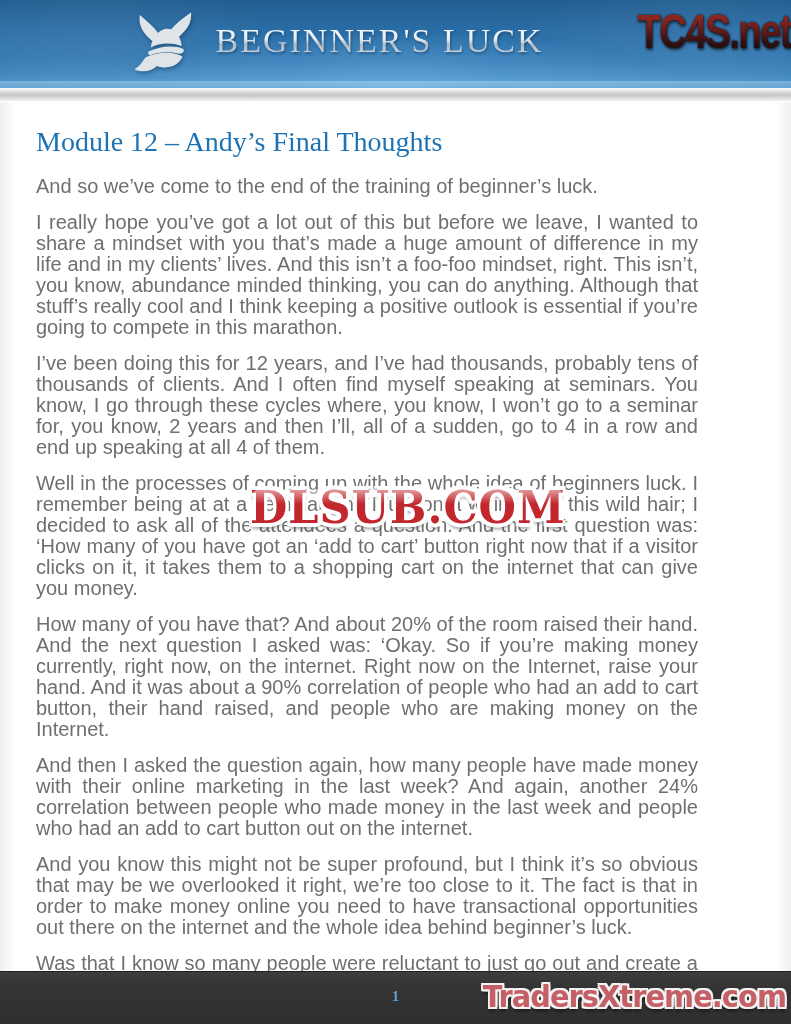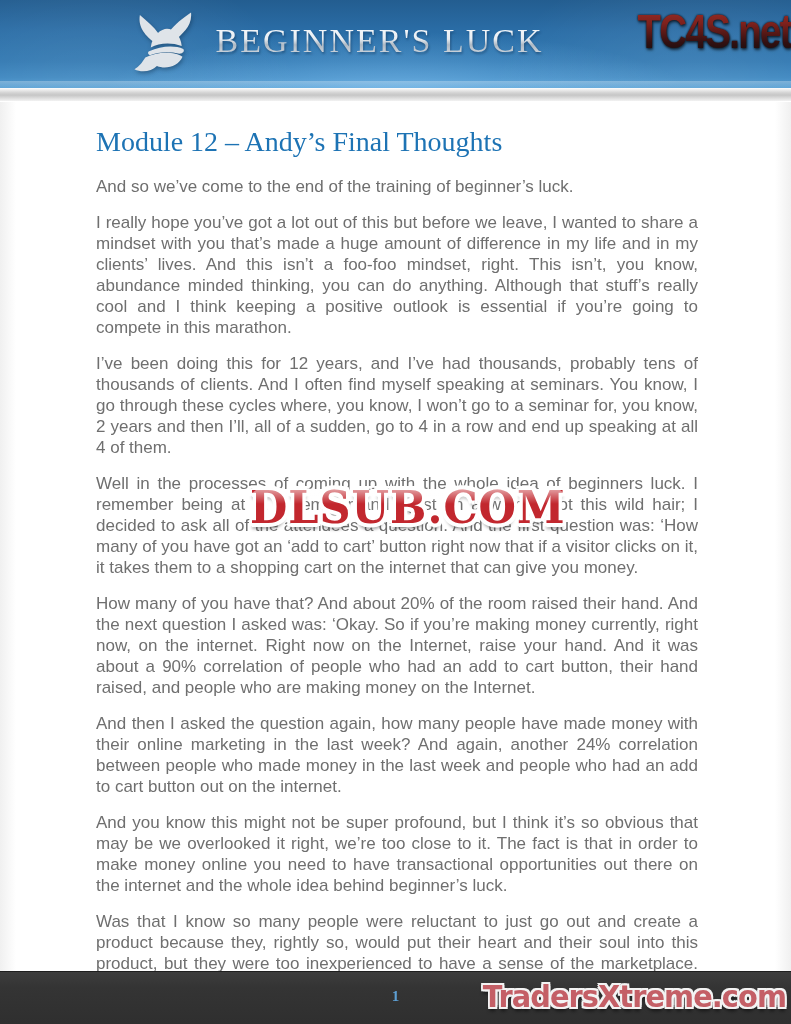--- a/index.html
+++ b/index.html
@@ -54,34 +54,34 @@
   
   .banner-strip{
     height:13px;
     background:linear-gradient(180deg,#fdfdfd 0%, #d2d2d2 38%, #c6c6c6 55%, #f2f2f2 100%);
     border-bottom:1px solid #ffffff;
   }
   
   .content{
     position:relative;
     height:858px;
-    padding:23px 93px 0 96px;
+    padding:23px 93px 0 36px;
     overflow:hidden;
     background:linear-gradient(90deg,#f0f0f0 0px,#ffffff 16px,#ffffff 775px,#f0f0f0 791px);
   }
   h1.doc-title{
     margin:0 0 17px 0;
     font-family:"Liberation Serif", serif;
     font-weight:400;
     font-size:28px;line-height:34px;
     color:#1d73b4;
   }
   .content p{
     margin:0 0 15px 0;
-    font-size:17px;line-height:21px;
+    font-size:20px;line-height:21px;
     color:#6f6f6f;
     text-align:justify;
   }
   .content p:last-child{margin-bottom:0;}
   
   .dlsub{
     position:absolute;left:250px;top:484px;
     font-family:"DejaVu Serif", serif;
     font-weight:700;font-size:43px;line-height:46px;letter-spacing:1px;
     color:#c2272e;

